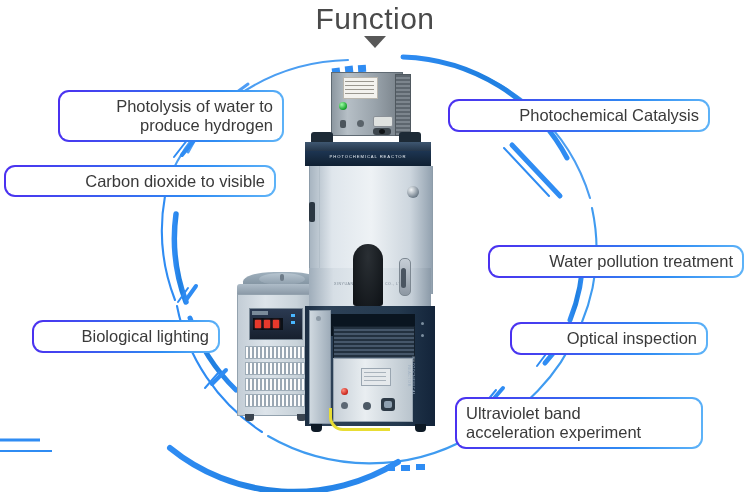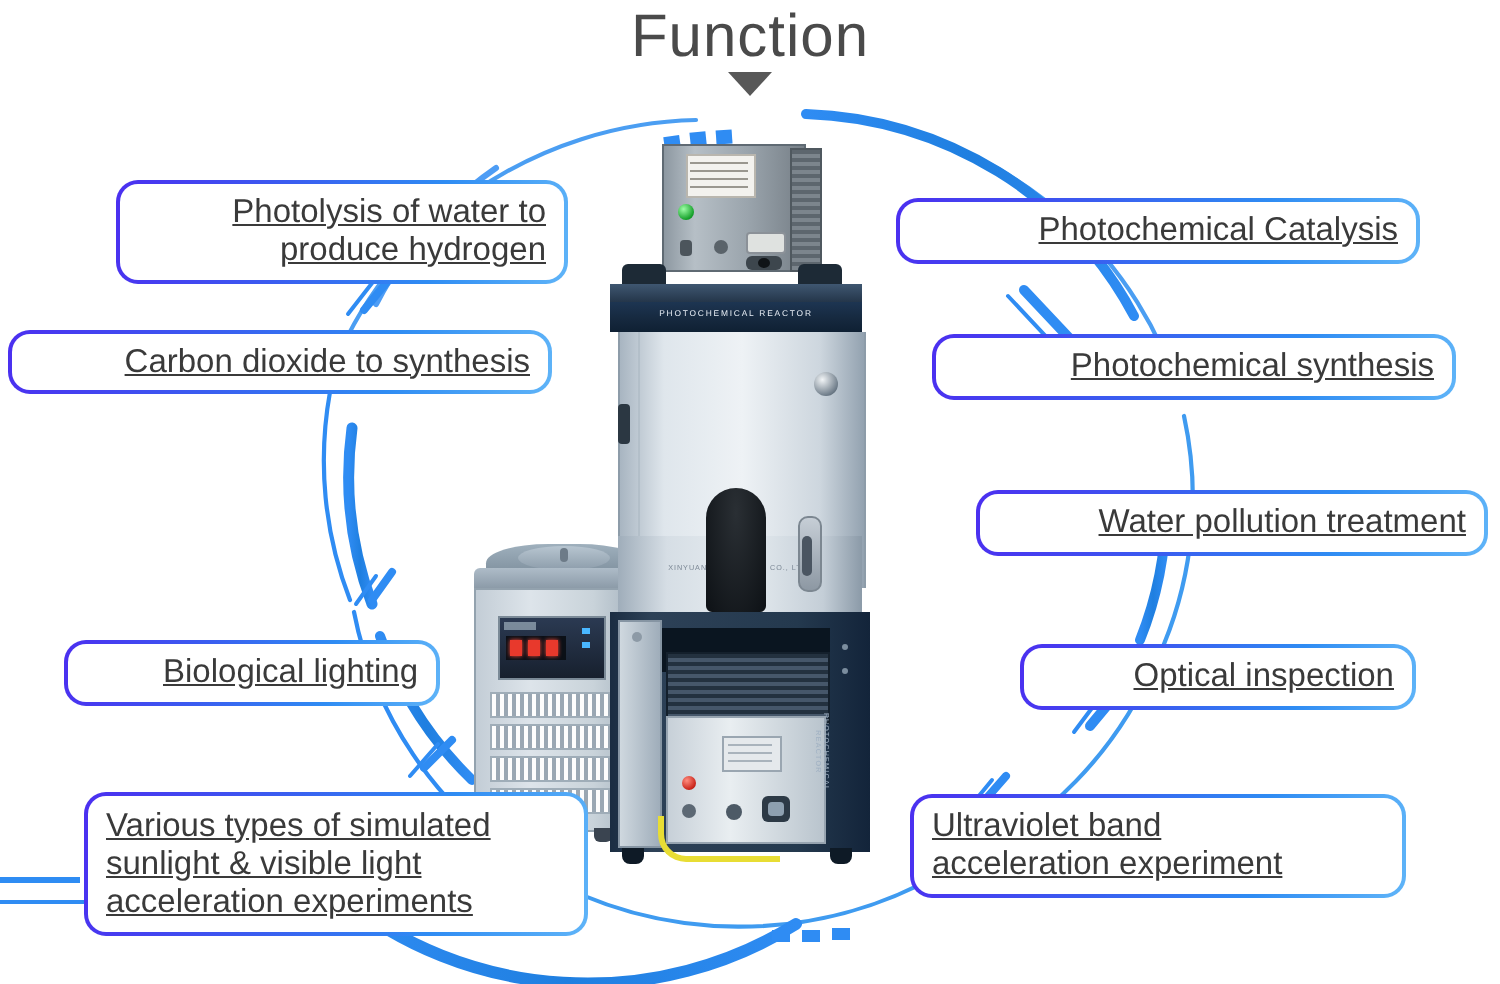--- a/index.html
+++ b/index.html
@@ -148,21 +148,20 @@
     display:flex;flex-direction:column;justify-content:center;
     white-space:pre-line;
   }
   
   .label-box{
     border:2px solid transparent;
     background-image:linear-gradient(#fff,#fff),
       linear-gradient(100deg,#4b2ff0 0%,#3a5ef0 38%,#2f8cf3 70%,#5fb4f8 100%);
     background-origin:border-box;
     background-clip:padding-box,border-box;
-    text-decoration:underline;
   }
   .lb-right{text-align:right;}
   .lb-center{text-align:right;}
   .lb-left{text-align:left;}
 </style>
 </head>
 <body>
 
 <div id="stage">
 
@@ -306,41 +305,33 @@
       <div class="pz" id="base-f2"></div>
     </div>
   </div>
 
   <div class="label-box lb-right" style="left:58px;top:90px;width:226px;height:52px;">
     <span>Photolysis of water to
 produce hydrogen</span>
   </div>
 
   <div class="label-box lb-center" style="left:4px;top:165px;width:272px;height:32px;">
-    <span>Carbon dioxide to synthesis</span>
+    <span>Carbon dioxide to visible</span>
   </div>
 
 
   <div class="label-box lb-center" style="left:32px;top:320px;width:188px;height:33px;padding-left:44px;">
     <span>Biological lighting</span>
   </div>
 
-  <div class="label-box lb-left" style="left:42px;top:396px;width:252px;height:72px;">
-    <span>Various types of simulated
-sunlight &amp; visible light
-acceleration experiments</span>
-  </div>
 
   <div class="label-box lb-center" style="left:448px;top:99px;width:262px;height:33px;">
     <span>Photochemical Catalysis</span>
   </div>
 
-  <div class="label-box lb-center" style="left:466px;top:167px;width:262px;height:33px;">
-    <span>Photochemical synthesis</span>
-  </div>
 
   <div class="label-box lb-center" style="left:510px;top:322px;width:198px;height:33px;">
     <span>Optical inspection</span>
   </div>
 
   <div class="label-box lb-center" style="left:488px;top:245px;width:256px;height:33px;">
     <span>Water pollution treatment</span>
   </div>
 
   <div class="label-box lb-left" style="left:455px;top:397px;width:248px;height:52px;">

